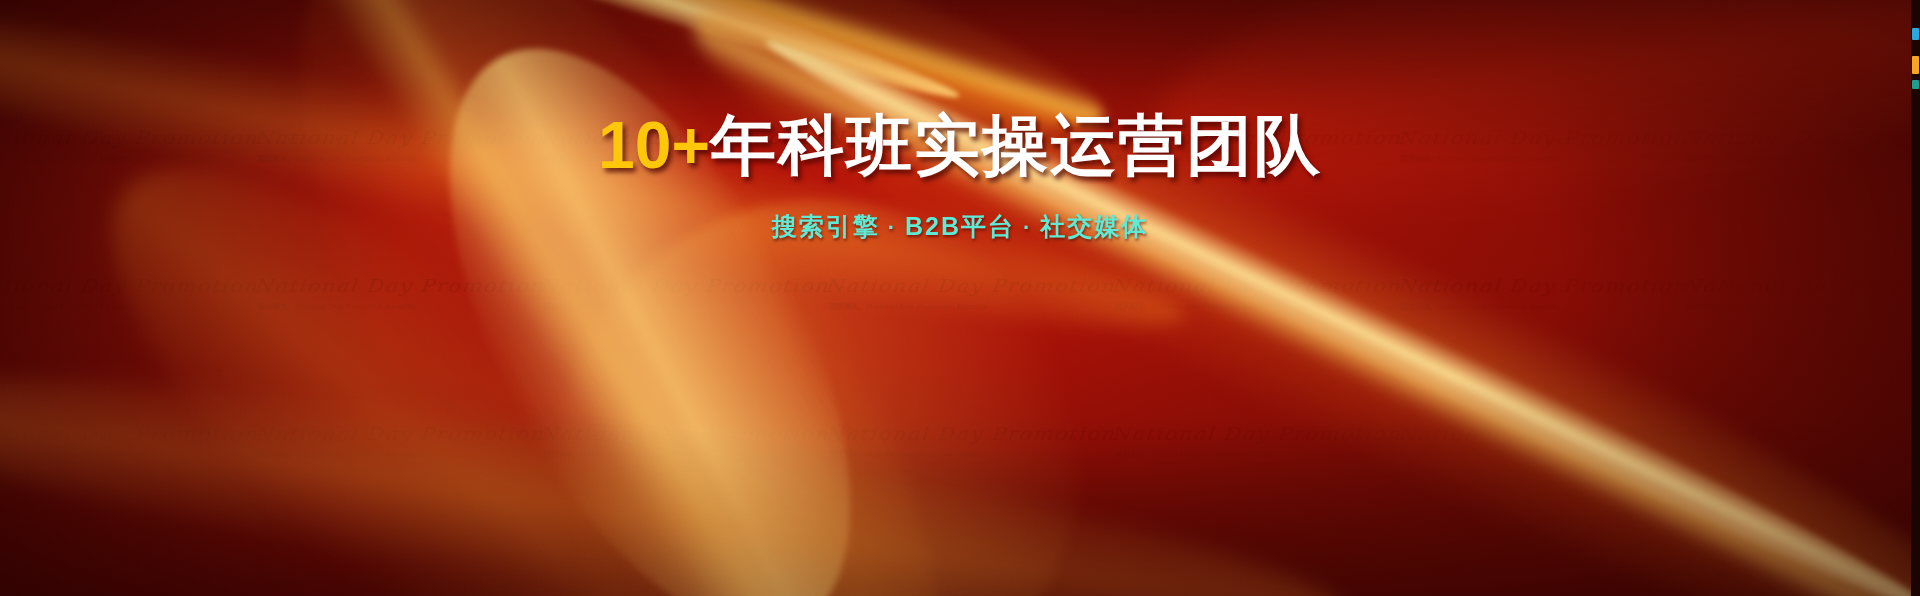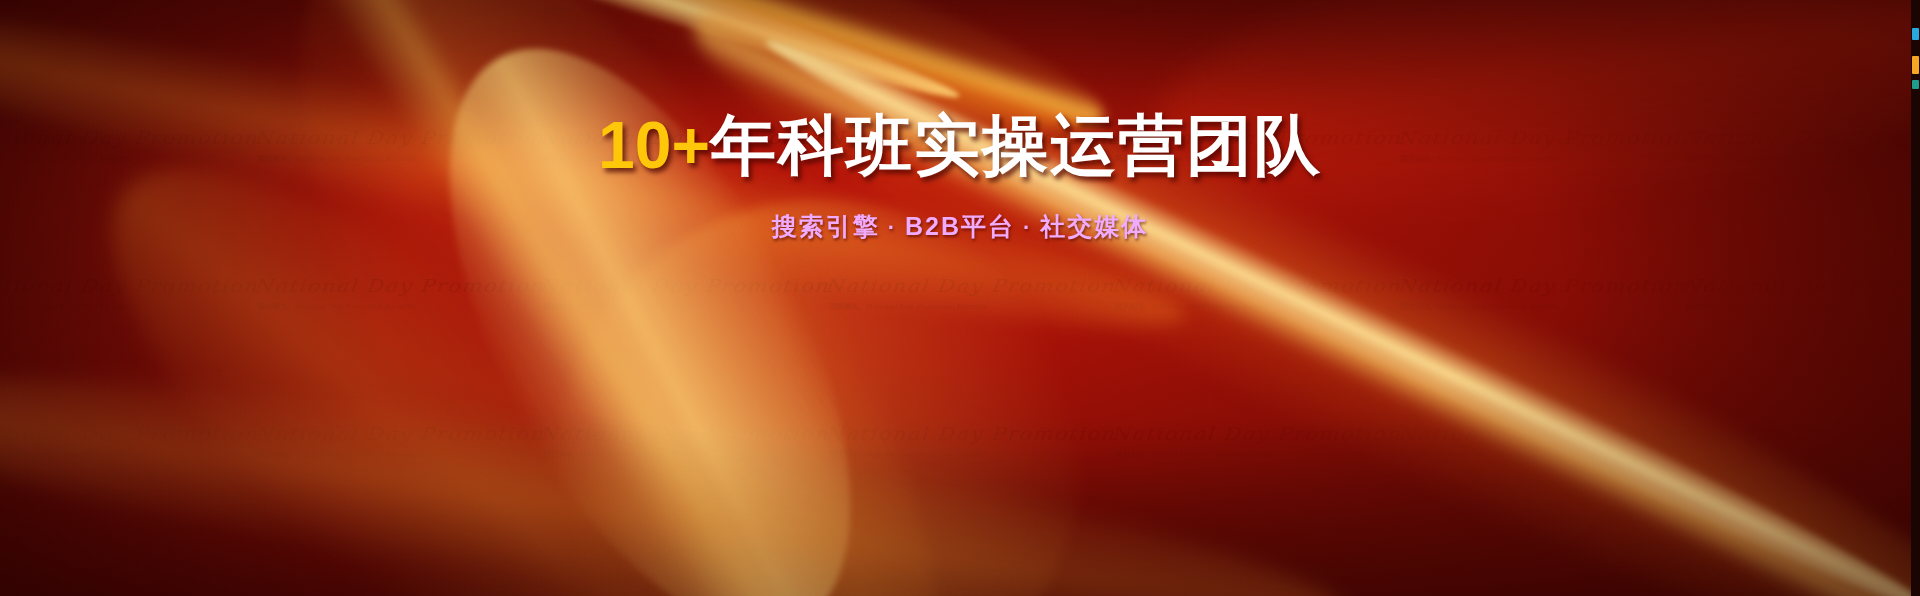--- a/index.html
+++ b/index.html
@@ -245,21 +245,21 @@
     letter-spacing: 2px;
     color: #fcc60a;
     white-space: nowrap;
     text-shadow: 2px 3px 4px rgba(80,4,1,0.70);
   }
   .tagline {
     margin-top: 32px;
     font-size: 25px;
     font-weight: 700;
     letter-spacing: 2px;
-    color: #f0abfc;
+    color: #5eead4;
     white-space: nowrap;
     text-shadow: 1px 2px 3px rgba(80,4,1,0.65);
   }
   .tagline .dot {
     margin: 0 8px;
     font-size: 22px;
   }
 
   
   .edge-strip {

